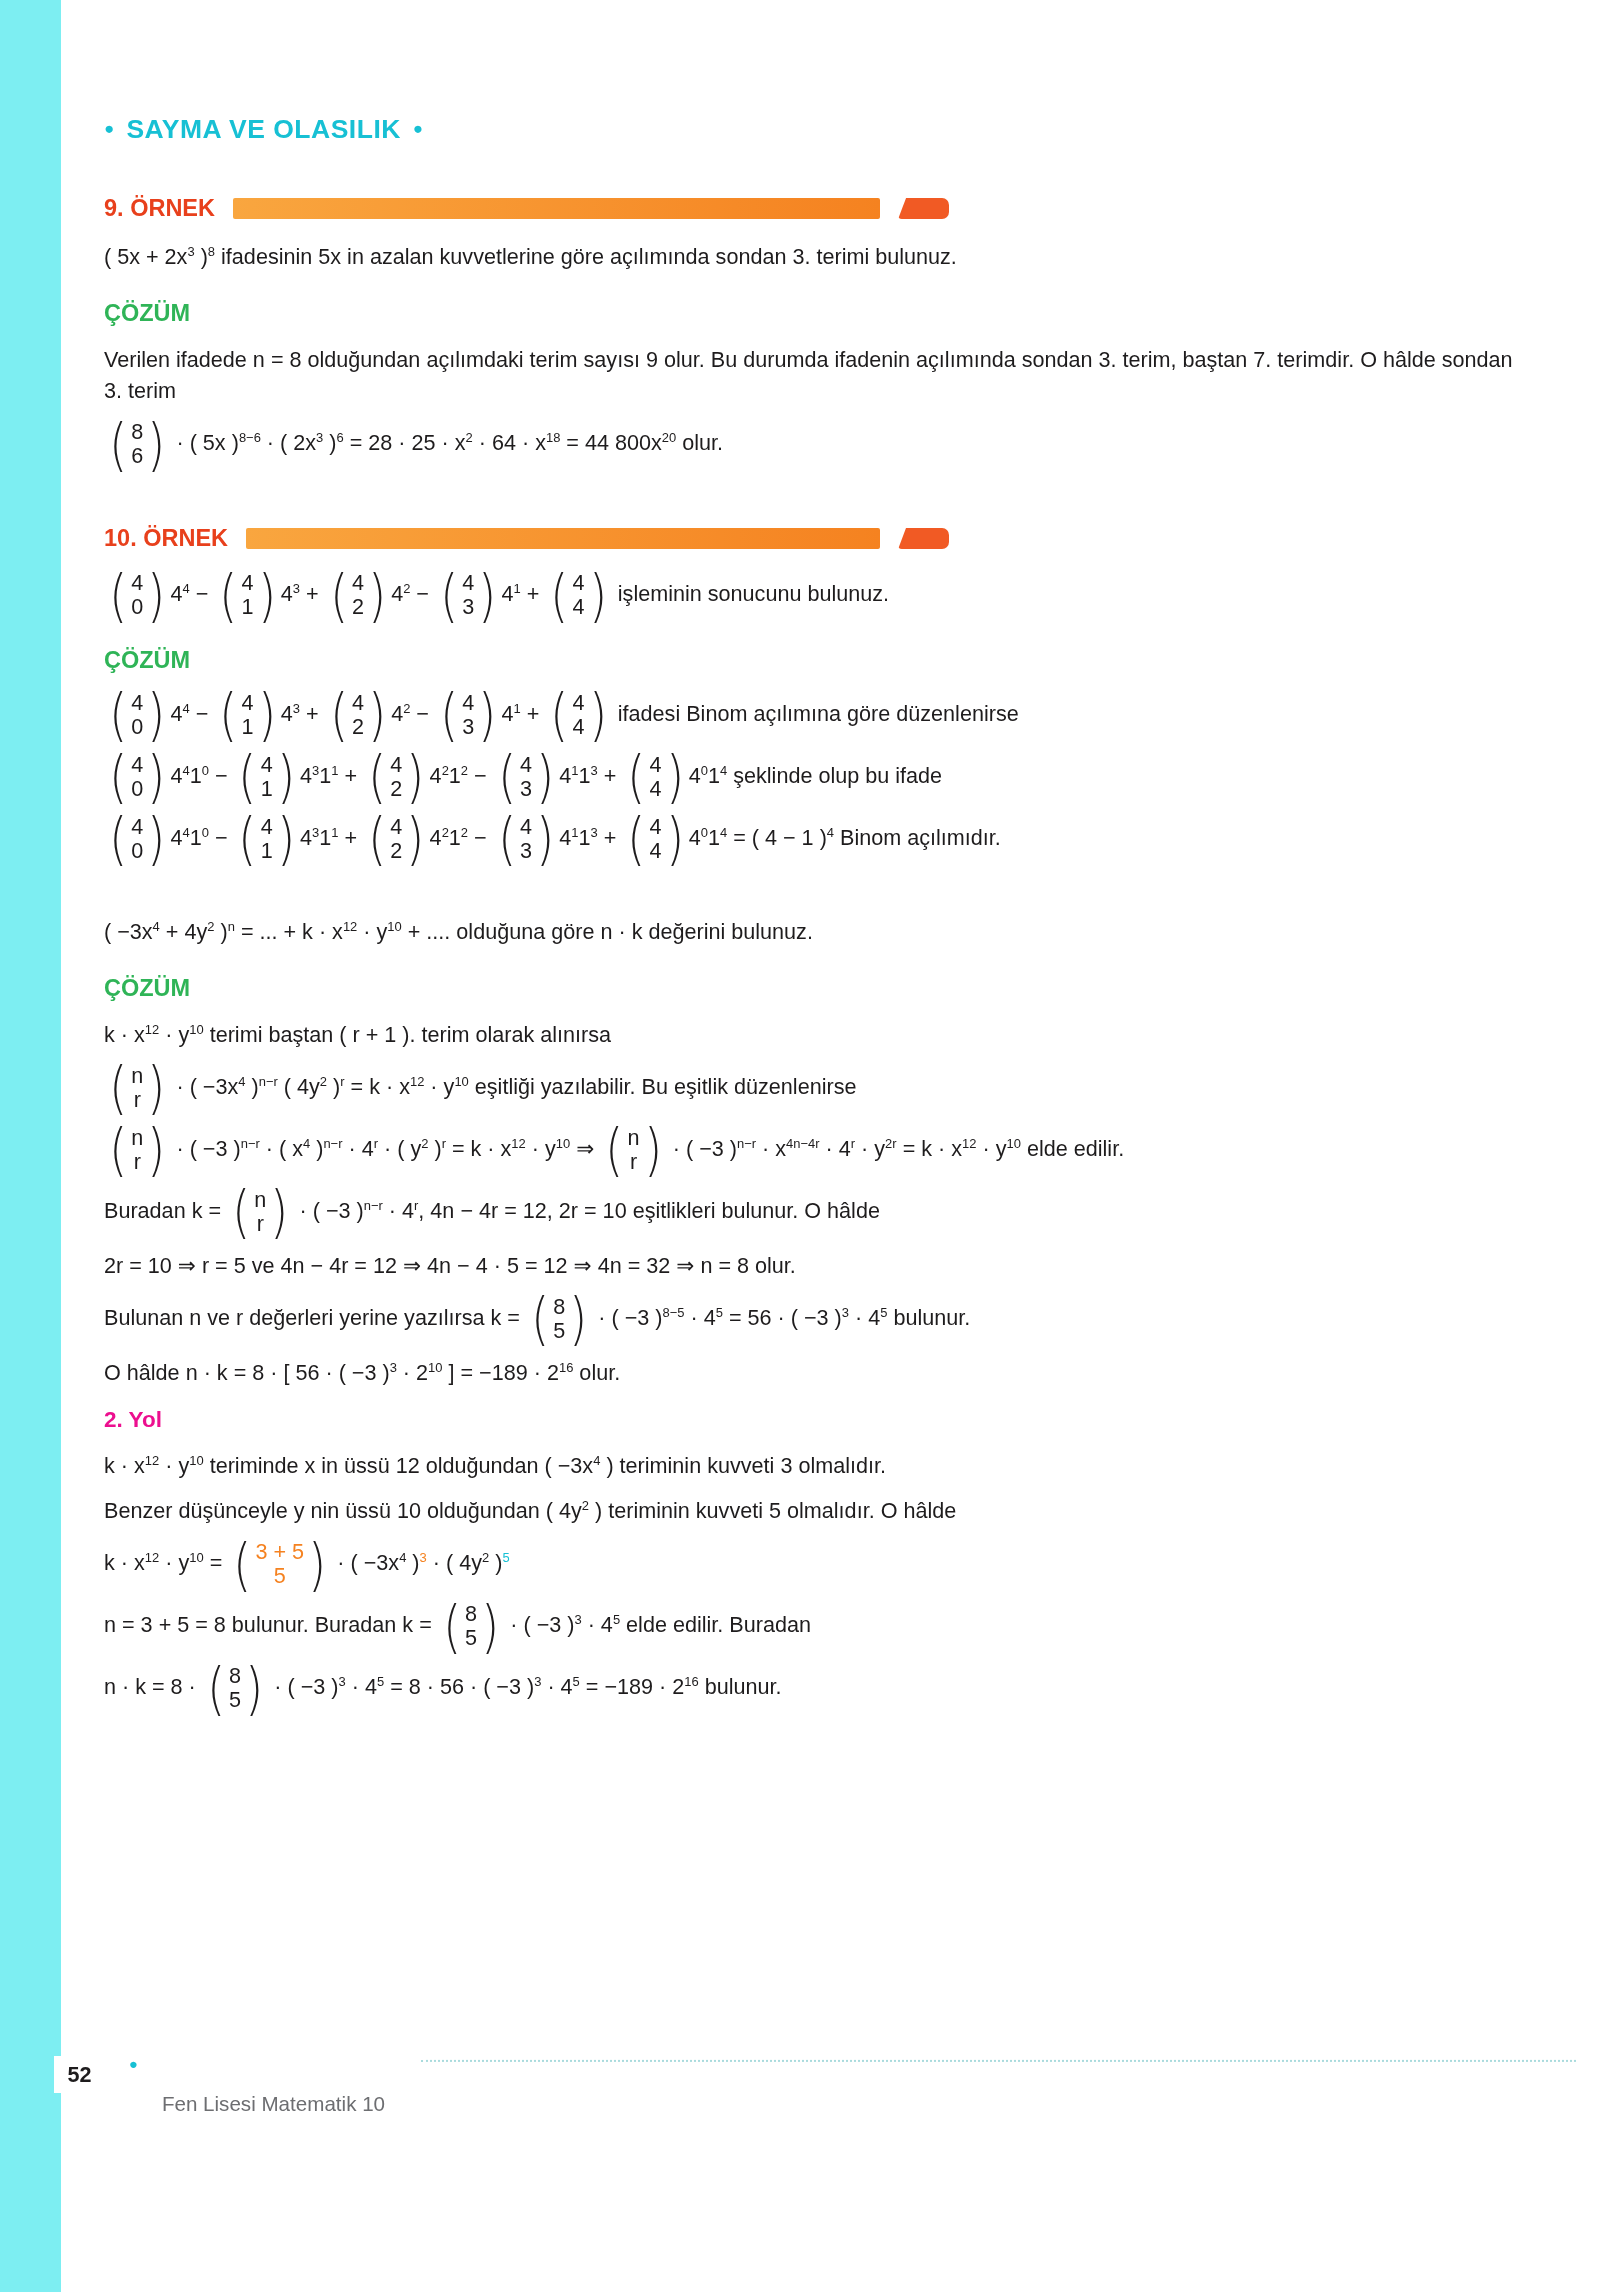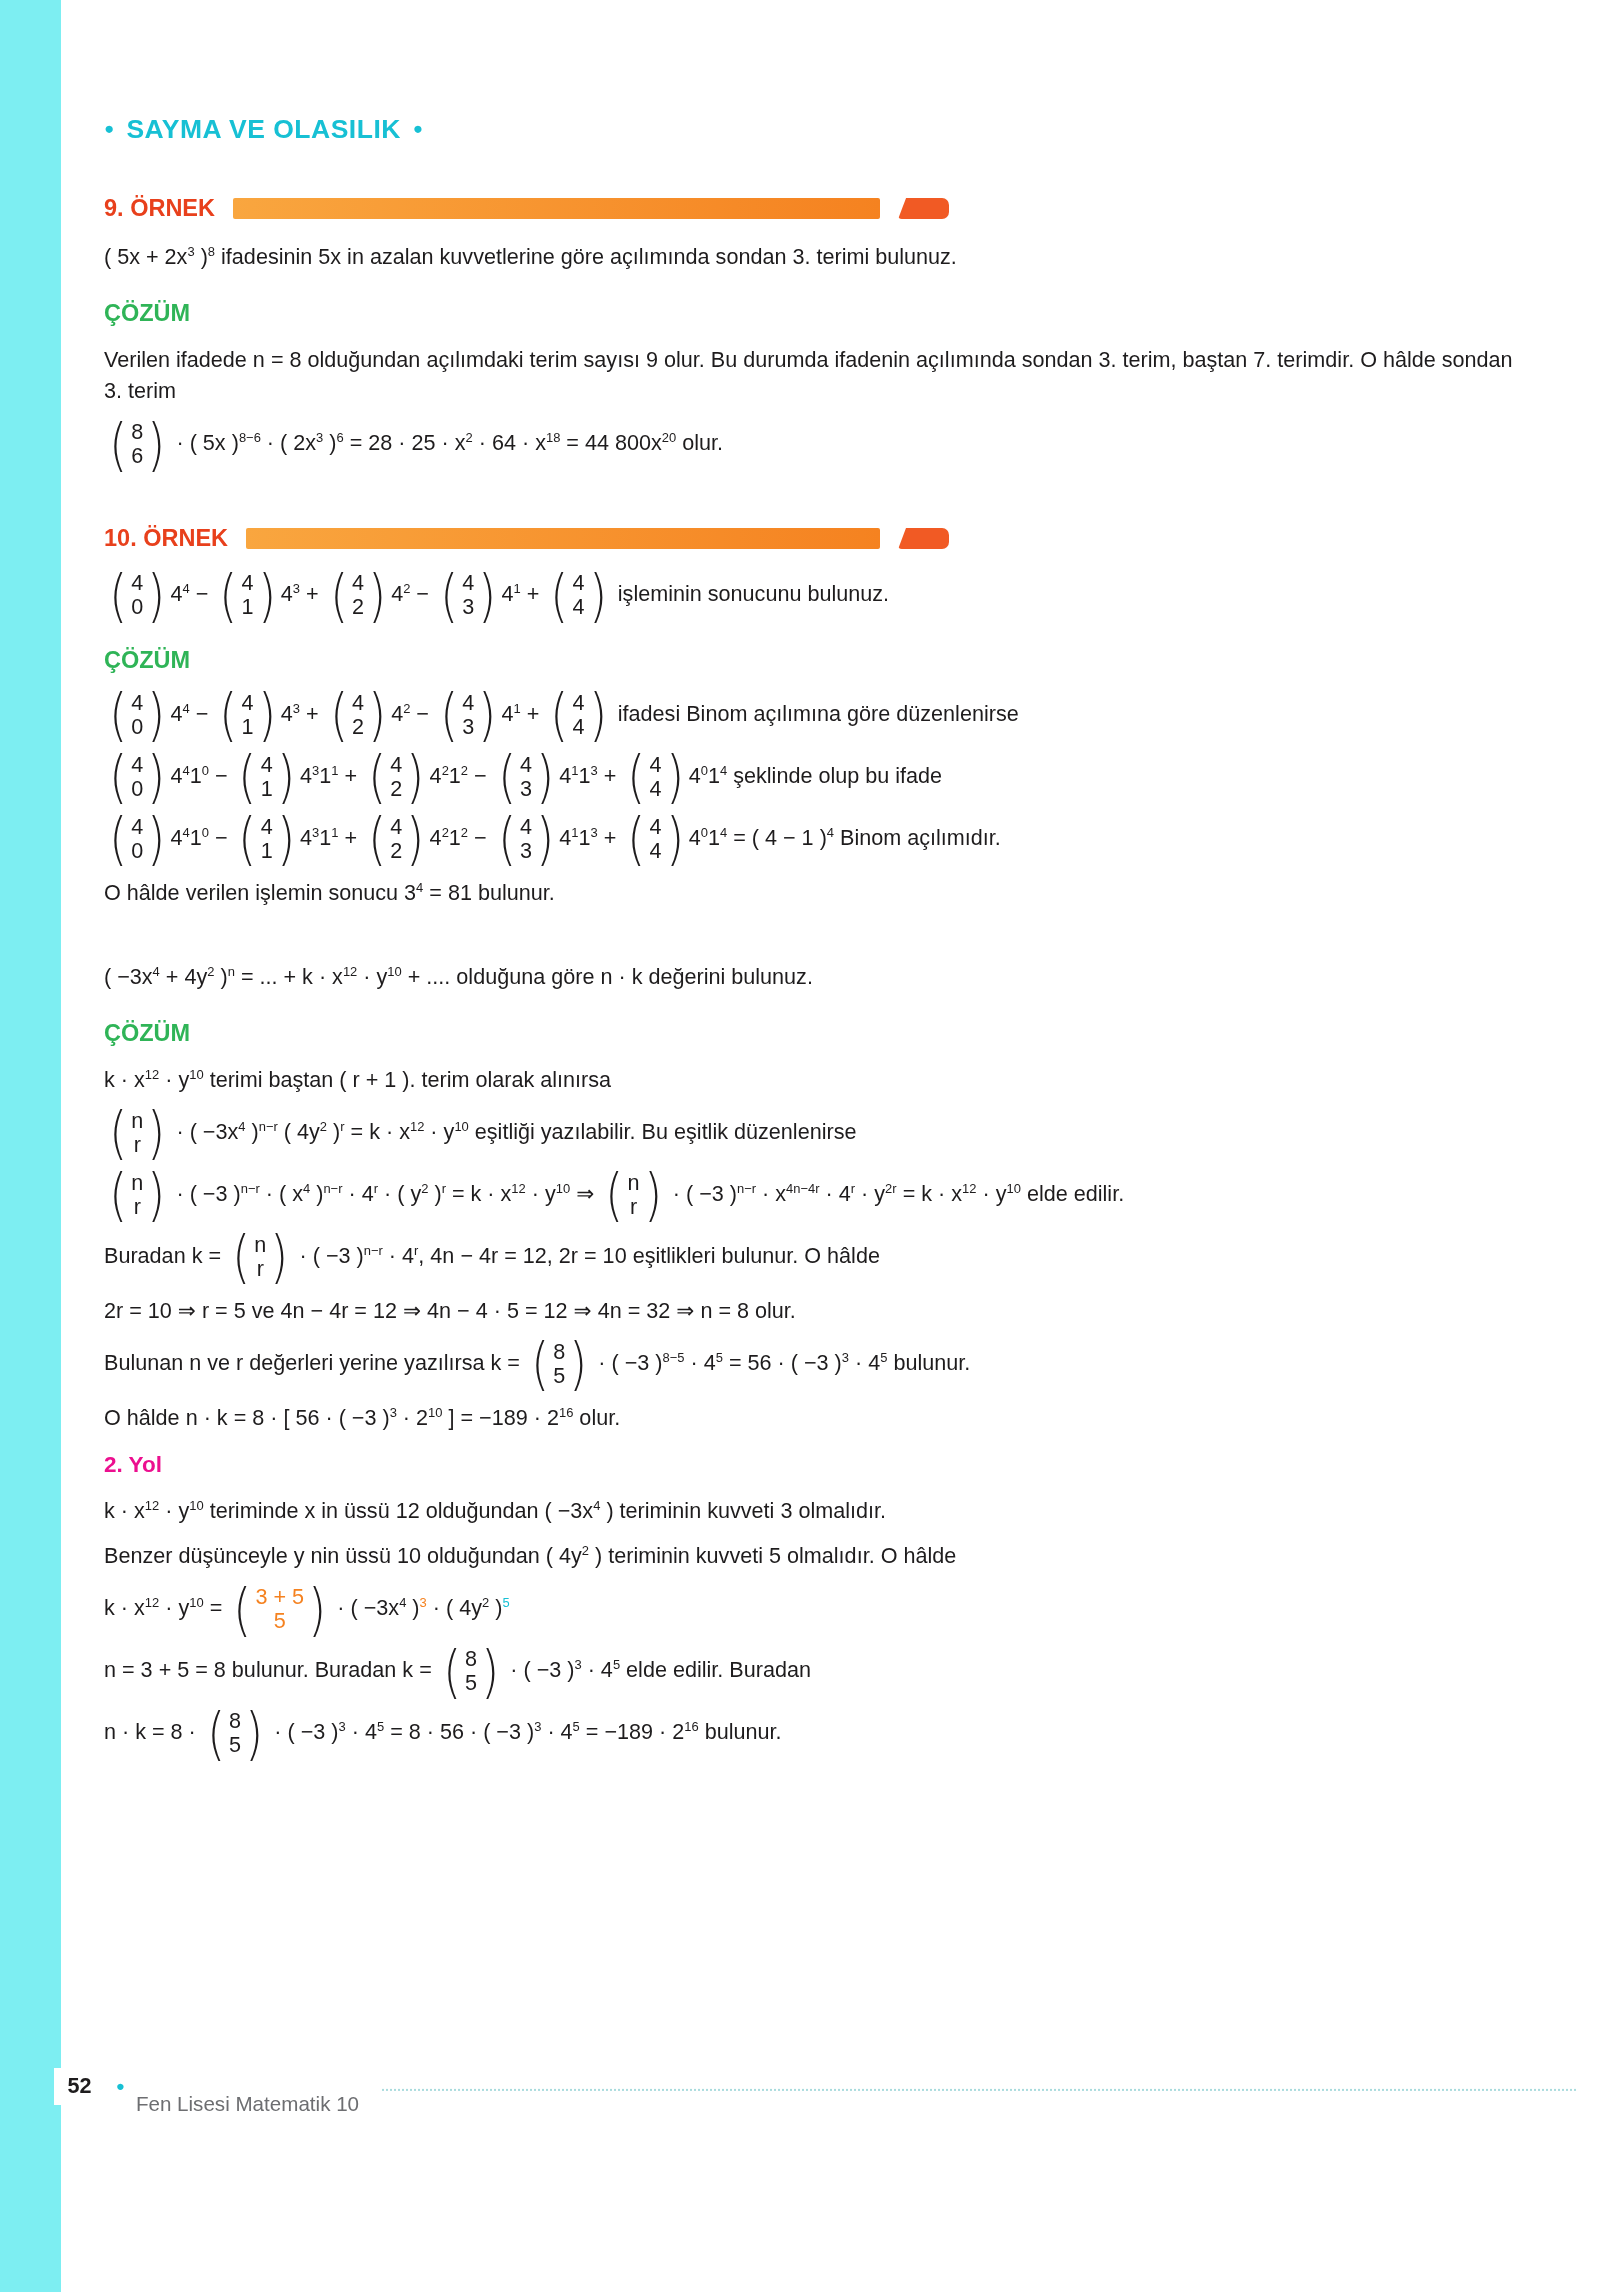--- a/index.html
+++ b/index.html
@@ -100,22 +100,22 @@
     line-height: 1.12;
     padding: 0 2px;
   }
   .m-orange { color: var(--accent-orange, #f58220); }
   .m-cyan  { color: var(--accent-cyan, #29c5d6); }
 
   .footer {
     position: absolute;
     left: 54px; right: 45px; top: 2056px;
     display: flex;
-    align-items: center;
-    gap: 11px;
+    align-items: flex-start;
+    gap: 24px;
   }
   .page-num-box {
     width: 51px; height: 37px;
     background: #ffffff;
     display: flex; align-items: center; justify-content: center;
     font-weight: bold; font-size: 21.6px; color: #1e1c1d;
   }
   .footer-dot { color: var(--accent-cyan, #29c5d6); font-size: 14.7px; }
   .footer-title { color: #6d6e71; font-size: 20.6px; margin-top: 36px; }
   .dotted-line {
@@ -303,21 +303,20 @@
             </span>
             <span class="bp">)</span>
           </span>4<sup>1</sup>1<sup>3</sup> + <span class="binom">
             <span class="bp">(</span>
             <span class="bcol">
               <span>4</span>
               <span>4</span>
             </span>
             <span class="bp">)</span>
           </span>4<sup>0</sup>1<sup>4</sup> = ( 4 − 1 )<sup>4</sup>  Binom açılımıdır.</p>
-      <p class="math">O hâlde verilen işlemin sonucu  3<sup>4</sup> = 81  bulunur.</p>
     </section>
 
     <section class="example">
       <p class="math">( −3x<sup>4</sup> + 4y<sup>2</sup> )<sup>n</sup> = ... + k · x<sup>12</sup> · y<sup>10</sup> + ....  olduğuna göre  n · k  değerini bulunuz.</p>
       <div class="cozum">ÇÖZÜM</div>
 
       <p class="math">k · x<sup>12</sup> · y<sup>10</sup>  terimi baştan  ( r + 1 ).  terim olarak alınırsa</p>
       <p class="math"><span class="binom">
             <span class="bp">(</span>
             <span class="bcol">

